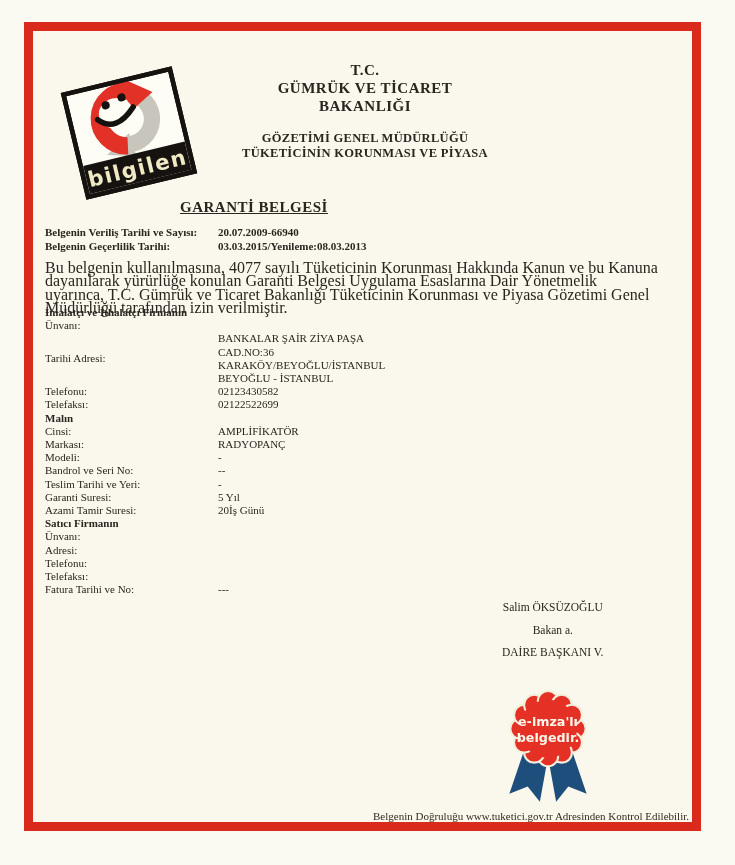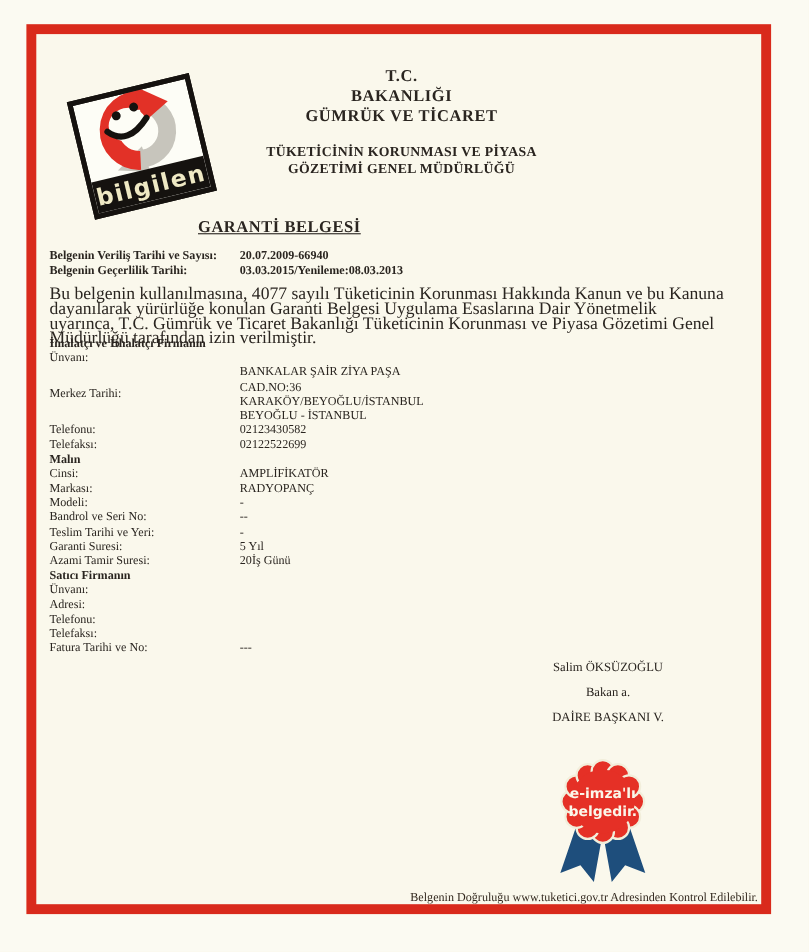--- a/index.html
+++ b/index.html
@@ -64,25 +64,25 @@
       <circle cx="75" cy="42" r="4" fill="#15120f"></circle>
       <path d="M 47 58 Q 62 75 84 54" fill="none" stroke="#15120f" stroke-width="5.5" stroke-linecap="round"></path>
       <rect x="22.5" y="99" width="103" height="28.5" fill="#15120f"></rect>
       <text x="74" y="121" text-anchor="middle" font-family="DejaVu Sans, sans-serif" font-weight="bold" font-size="21" letter-spacing="1.5" fill="#efe9c4">bilgilen</text>
       <rect x="20" y="26" width="108" height="104" fill="none" stroke="#15120f" stroke-width="4.5"></rect>
     </g>
   </svg>
 
   <div class="header-block">
     <div class="hdr-tc">T.C.</div>
+    <div class="hdr-ministry">GÜMRÜK VE TİCARET</div>
     <div class="hdr-ministry">BAKANLIĞI</div>
-    <div class="hdr-ministry">GÜMRÜK VE TİCARET</div>
     <div class="hdr-dept">
+      <div>GÖZETİMİ GENEL MÜDÜRLÜĞÜ</div>
       <div>TÜKETİCİNİN KORUNMASI VE PİYASA</div>
-      <div>GÖZETİMİ GENEL MÜDÜRLÜĞÜ</div>
     </div>
   </div>
 
   <div class="doc-title">GARANTİ BELGESİ</div>
 
   <div class="meta-block">
     <div class="meta-row">
       <span class="ml">Belgenin Veriliş Tarihi ve Sayısı:</span>
       <span>20.07.2009-66940</span>
     </div>
@@ -93,21 +93,21 @@
   </div>
 
   <div class="paragraph">Bu belgenin kullanılmasına, 4077 sayılı Tüketicinin Korunması Hakkında Kanun ve bu Kanuna dayanılarak yürürlüğe konulan Garanti Belgesi Uygulama Esaslarına Dair Yönetmelik uyarınca, T.C. Gümrük ve Ticaret Bakanlığı Tüketicinin Korunması ve Piyasa Gözetimi Genel Müdürlüğü tarafından izin verilmiştir.</div>
 
   <div class="sections">
       <div class="sec-title">İmalatçı ve İthalatçı Firmanın</div>
       <div class="sec-row">
         <span class="lbl">Ünvanı:</span>
       </div>
       <div class="sec-row">
-        <span class="lbl">Merkez Tarihi:</span>
+        <span class="lbl">Tarihi Adresi:</span>
         <span class="val">BANKALAR ŞAİR ZİYA PAŞA
 CAD.NO:36
 KARAKÖY/BEYOĞLU/İSTANBUL
 BEYOĞLU - İSTANBUL</span>
       </div>
       <div class="sec-row">
         <span class="lbl">Telefonu:</span>
         <span class="val">02123430582</span>
       </div>
       <div class="sec-row">

